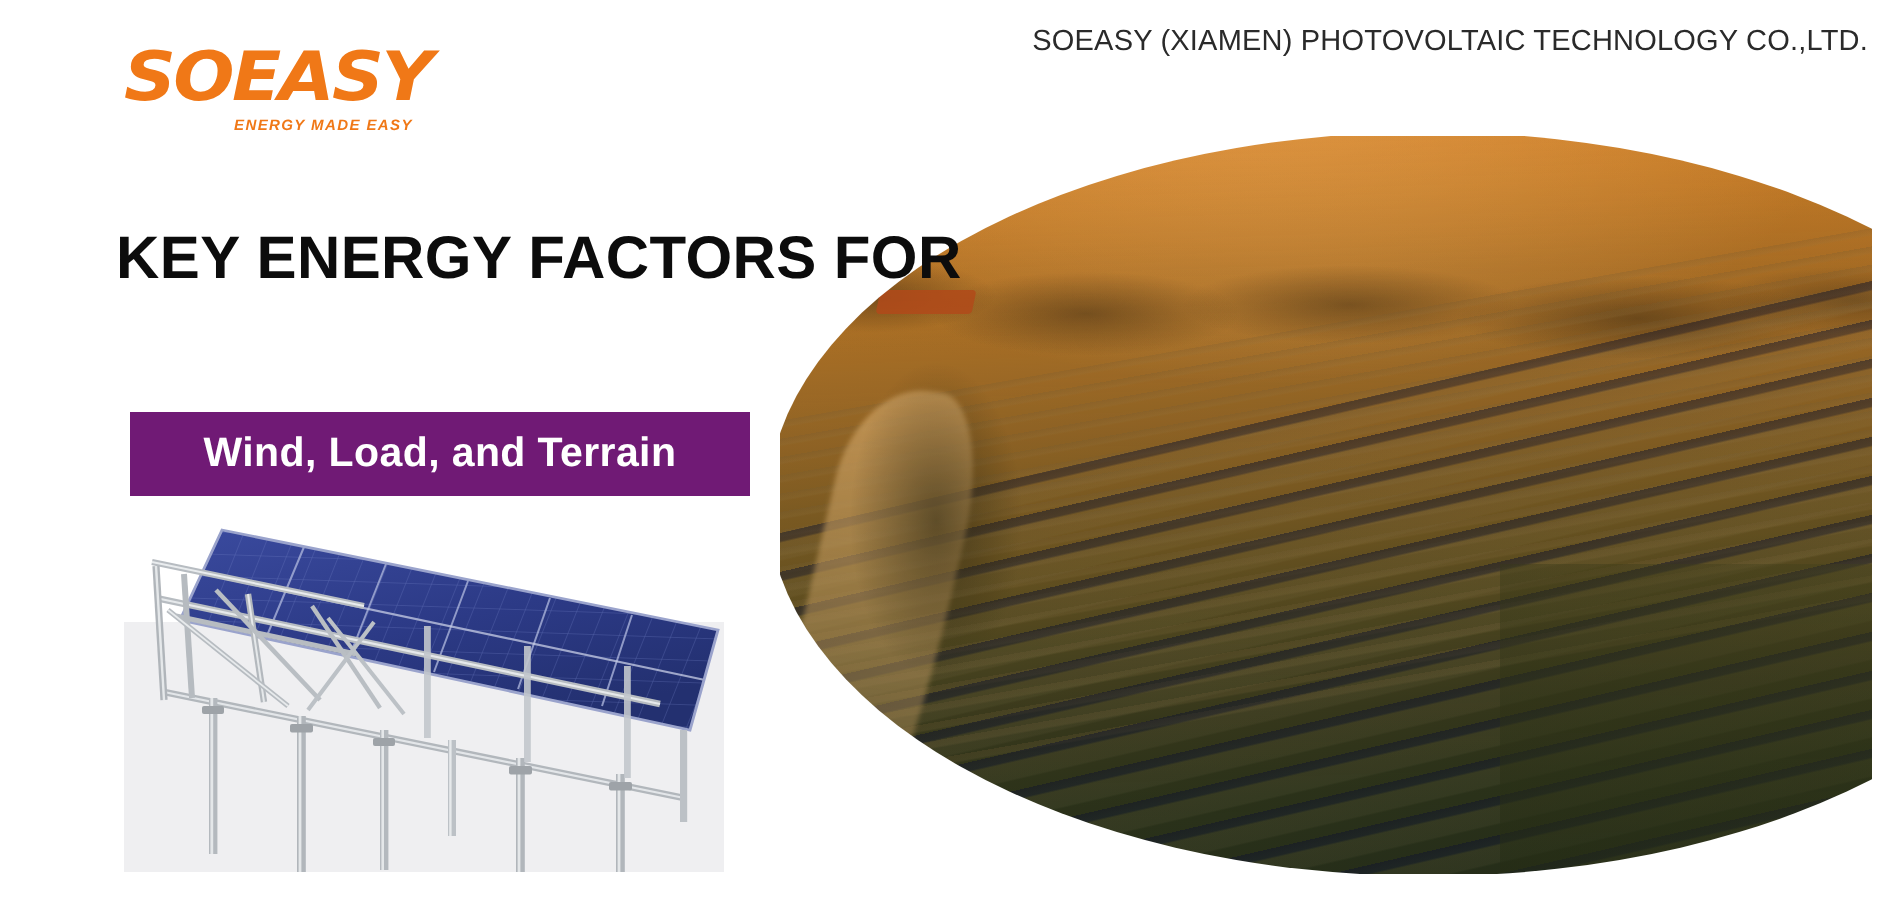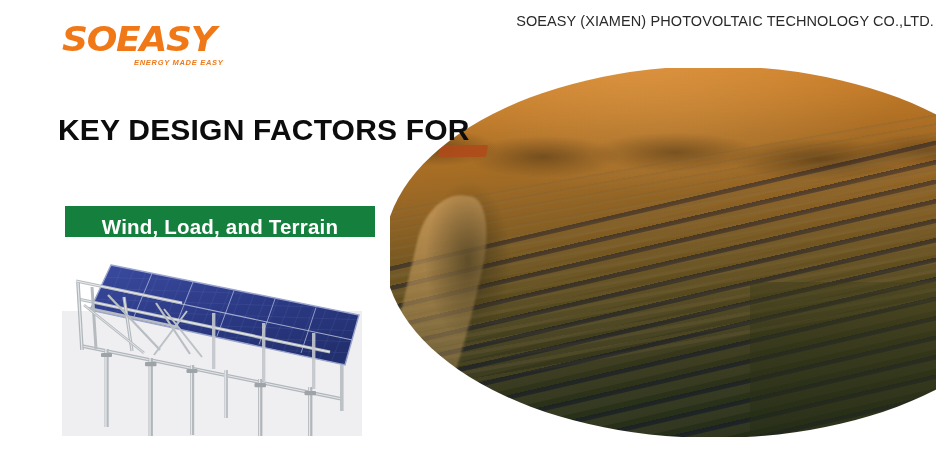--- a/index.html
+++ b/index.html
@@ -39,21 +39,21 @@
     font-weight: bold;
     font-style: italic;
     letter-spacing: -1.2px;
     color: #F07817;
     line-height: 34px;
     transform: scaleX(1.06);
     transform-origin: left top;
   }
   .logo-tagline {
     position: absolute;
-    left: 72px;
+    left: 55px;
     top: 36px;
     font-family: "Liberation Sans", sans-serif;
     font-size: 7.5px;
     font-weight: bold;
     font-style: italic;
     letter-spacing: 0.7px;
     color: #F07817;
     white-space: nowrap;
     text-align: right;
   }
@@ -210,22 +210,22 @@
     letter-spacing: 0.2px;
     white-space: nowrap;
   }
   .headline .l2 { display: block; }
 
   .subtitle-bar {
     position: absolute;
     left: 65px;
     top: 206px;
     width: 310px;
-    height: 31px;
-    background: #15803d;
+    height: 42px;
+    background: #701a75;
   }
   .subtitle-text {
     position: absolute;
     left: 0;
     top: 0;
     width: 310px;
     height: 42px;
     line-height: 42px;
     text-align: center;
     font-family: "Liberation Sans", sans-serif;
@@ -274,21 +274,21 @@
     <div class="photo-roof"></div>
     <div class="photo-rows-2"></div>
     <div class="photo-rows"></div>
     <div class="photo-track"></div>
     <div class="photo-treeline"></div>
     <div class="photo-grass-right"></div>
     <div class="photo-tint"></div>
   </div>
 
   <div class="headline">
-    <span>KEY DESIGN FACTORS FOR</span>
+    <span>KEY ENERGY FACTORS FOR</span>
   </div>
 
   <div class="subtitle-bar">
     <div class="subtitle-text">Wind, Load, and Terrain</div>
   </div>
 
   <div class="render-wrap">
     <div class="render-floor"></div>
     <svg class="render-svg" width="322" height="183" viewBox="0 0 322 183">
       <defs>

